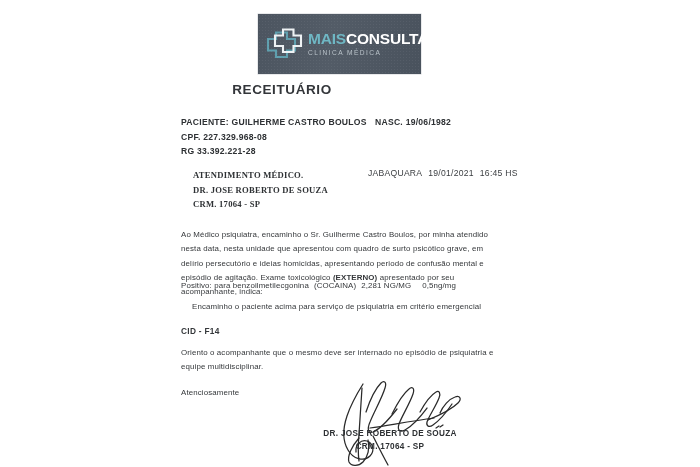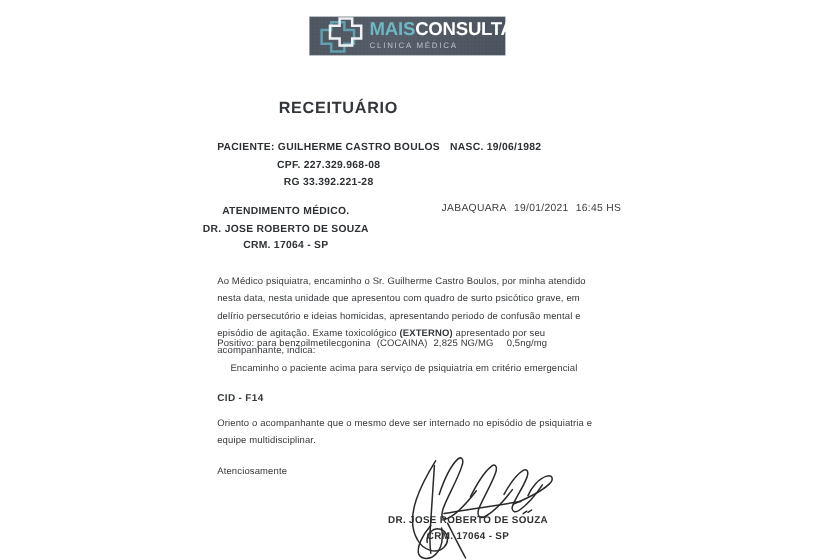--- a/index.html
+++ b/index.html
@@ -25,21 +25,21 @@
     height: 467px;
     background: #ffffff;
   }
 
   
   .logo-banner {
     position: absolute;
     left: 258px;
     top: 14px;
     width: 163px;
-    height: 32px;
+    height: 60px;
     background: linear-gradient(100deg, #4c5560 0%, #535c67 45%, #49525d 100%);
     display: flex;
     align-items: center;
     padding-left: 6px;
     box-sizing: border-box;
     box-shadow: 0 0 0 0.5px rgba(120,130,140,0.35);
   }
   .logo-banner::after {
     content: "";
     position: absolute;
@@ -98,25 +98,24 @@
 
   
   .block {
     position: absolute;
     font-size: 8.6px;
     font-weight: bold;
     letter-spacing: 0.25px;
     line-height: 14.6px;
     color: #2e3134;
     white-space: nowrap;
-    text-align: center;
   }
   .patient-block { left: 181px; top: 115px; }
   .nasc-block    { left: 375px; top: 115px; }
-  .doctor-block  { left: 169px; top: 168px; }
+  .doctor-block  { left: 193px; top: 168px; font-family: Liberation Serif, serif; }
 
   .place-block {
     position: absolute;
     left: 368px;
     top: 168px;
     font-size: 8.6px;
     font-weight: normal;
     letter-spacing: 0.25px;
     color: #3a3d40;
     white-space: nowrap;
@@ -226,21 +225,21 @@
     <div>DR. JOSE ROBERTO DE SOUZA</div>
     <div>CRM. 17064 - SP</div>
   </div>
 
   <div class="place-block">
     <span>JABAQUARA</span><span class="gap"></span><span>19/01/2021</span><span class="gap"></span><span>16:45 HS</span>
   </div>
 
   <div class="body-text p-main"><span>Ao Médico psiquiatra, encaminho o Sr. Guilherme Castro Boulos, por minha atendido nesta data, nesta unidade que apresentou com quadro de surto psicótico grave, em delírio persecutório e ideias homicidas, apresentando periodo de confusão mental e episódio de agitação. Exame toxicológico </span><b>(EXTERNO)</b><span> apresentado por seu acompanhante, indica:</span></div>
 
-  <div class="body-text p-result"><span>Positivo: para benzoilmetilecgonina</span><span class="spacer-sm"></span><span>(COCAINA)</span><span class="spacer-sm"></span><span>2,825 NG/MG</span><span class="spacer-md"></span><span>0,5ng/mg</span></div>
+  <div class="body-text p-result"><span>Positivo: para benzoilmetilecgonina</span><span class="spacer-sm"></span><span>(COCAINA)</span><span class="spacer-sm"></span><span>2,281 NG/MG</span><span class="spacer-md"></span><span>0,5ng/mg</span></div>
 
   <div class="body-text p-ref">Encaminho o paciente acima para serviço de psiquiatria em critério emergencial</div>
 
   <div class="body-text p-cid">CID - F14</div>
 
   <div class="body-text p-orient">Oriento o acompanhante que o mesmo deve ser internado no episódio de psiquiatria e equipe multidisciplinar.</div>
 
   <div class="body-text p-close">Atenciosamente</div>
 
   <div class="signature-wrap">

